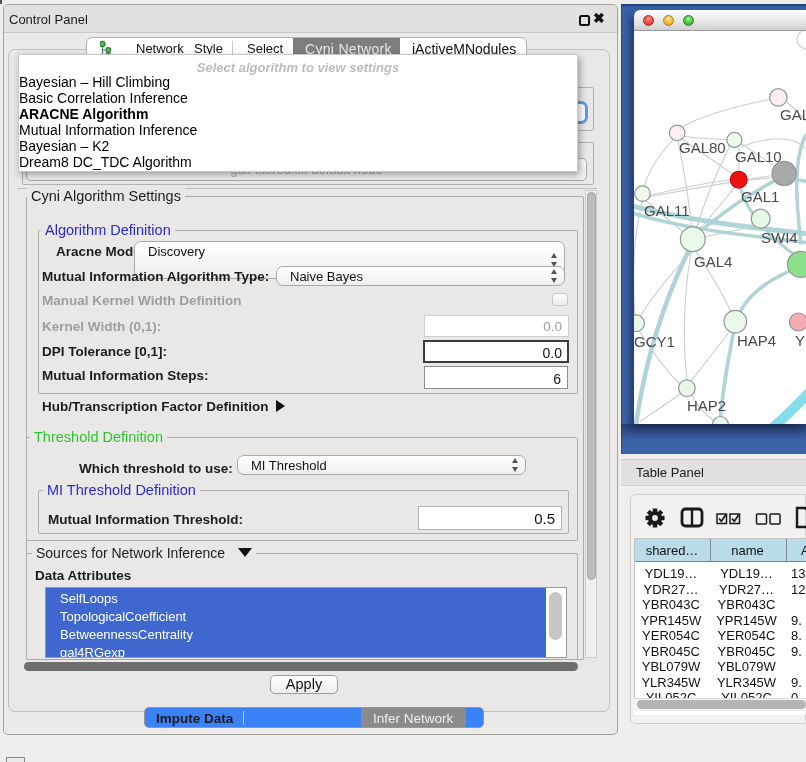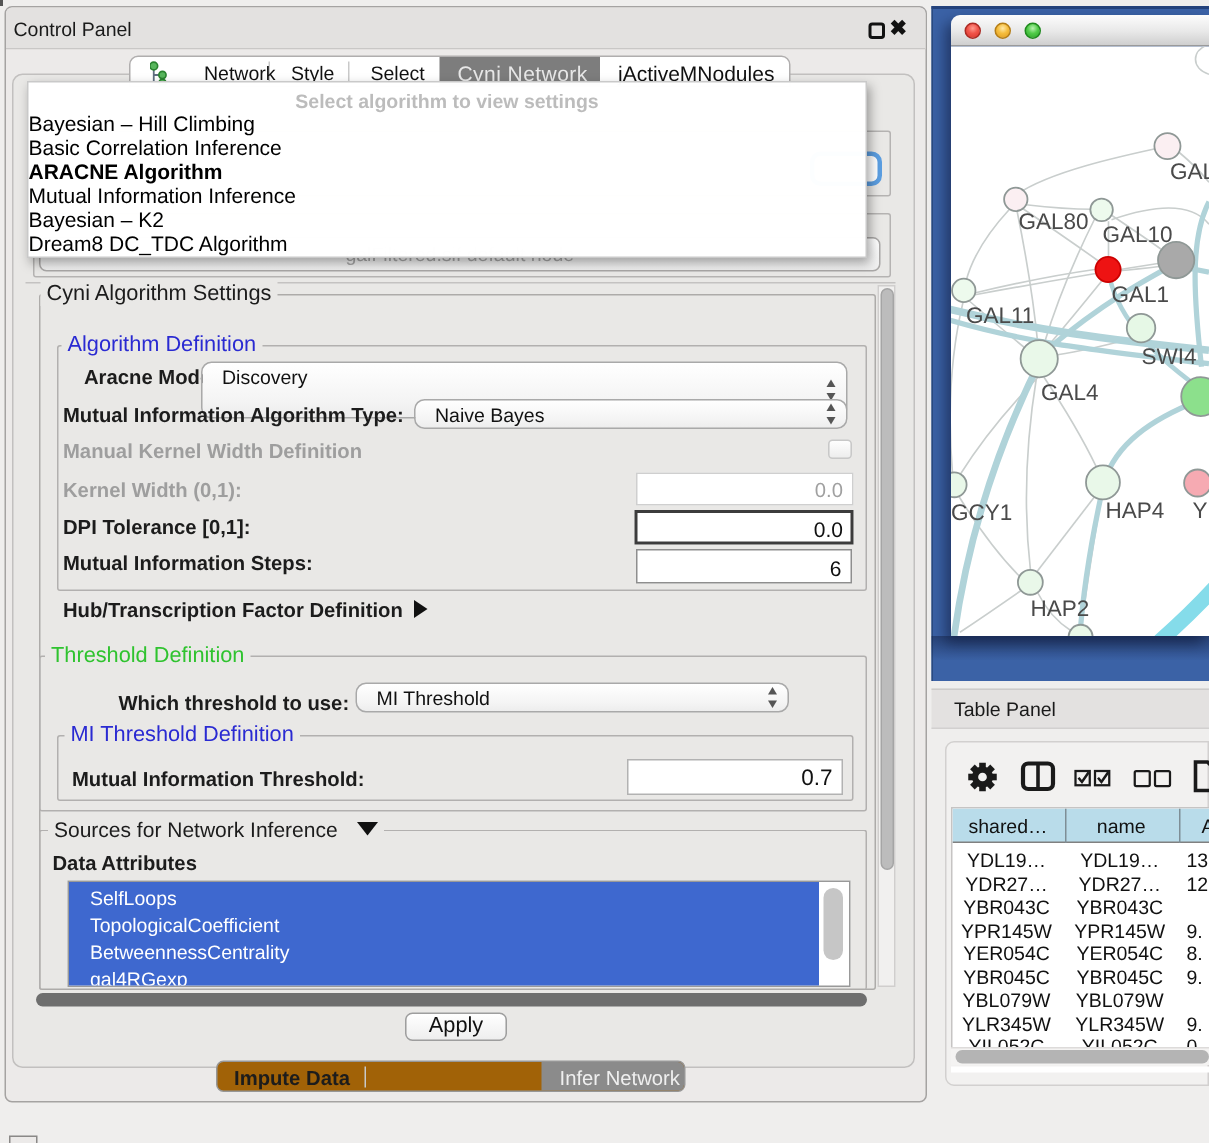--- a/index.html
+++ b/index.html
@@ -102,21 +102,21 @@
 <div class="lbl" style="position:absolute;left:79px;top:461px;">Which threshold to use:</div>
 <div class="combo" style="left:237px;top:455px;width:289px;height:20px;">
   <span class="ctext" style="top:2px;">MI Threshold</span>
     <span class="spin"></span>
 </div>
 
 <div class="group" style="left:38px;top:490px;width:531px;height:44px;">
   <div class="gtitle" style="color:#2a2ad2;left:4px;">MI Threshold Definition</div>
 </div>
 <div class="lbl" style="position:absolute;left:48px;top:512px;">Mutual Information Threshold:</div>
-<div class="tfield" style="left:418px;top:506px;width:144px;height:24px;border:1px solid #b2b2b2;font-size:15px;padding:3px 6px 0 0;">0.7</div>
+<div class="tfield" style="left:418px;top:506px;width:144px;height:24px;border:1px solid #b2b2b2;font-size:15px;padding:3px 6px 0 0;">0.5</div>
 
 <div class="group" style="left:26px;top:553px;width:552px;height:107px;border-bottom:none;">
   <div class="gtitle" style="color:#1c1c1c;left:5px;font-size:14px;">Sources for Network Inference <span style="display:inline-block;width:0;height:0;border-left:7px solid transparent;border-right:7px solid transparent;border-top:9px solid #111;vertical-align:1px;margin-left:9px;"></span></div>
 </div>
 <div class="lbl" style="position:absolute;left:35px;top:568px;">Data Attributes</div>
 
 <div class="abs" style="left:45px;top:587px;width:522px;height:71px;background:#fff;border:1px solid #999;box-sizing:border-box;overflow:hidden;">
   <div class="abs" style="left:0;top:0;width:500px;height:80px;background:#3e68cf;"></div>
   <div class="abs" style="left:14px;top:3px;font-size:13px;color:#fff;">SelfLoops</div>
   <div class="abs" style="left:14px;top:21px;font-size:13px;color:#fff;">TopologicalCoefficient</div>
@@ -125,30 +125,30 @@
   <div class="abs" style="left:503px;top:4px;width:13px;height:48px;background:#c6c6c6;border-radius:7px;"></div>
 </div>
 
 <div class="abs" style="left:585px;top:190px;width:12px;height:468px;background:#f1f0ef;border:1px solid #d0cecd;box-sizing:border-box;"></div>
 <div class="abs" style="left:586.5px;top:192px;width:9px;height:388px;background:#bcbcbc;border:1px solid #a5a5a5;border-radius:5px;box-sizing:border-box;"></div>
 
 <div class="abs" style="left:24px;top:662px;width:554px;height:9px;background:#6e6e6e;border-radius:5px;"></div>
 
 <div class="abs" style="left:270px;top:675px;width:68px;height:19px;background:linear-gradient(#ffffff,#eeeeee);border:1px solid #9e9e9e;border-radius:5px;box-sizing:border-box;text-align:center;font-size:14.5px;color:#111;padding-top:0px;">Apply</div>
 
-<div class="abs" style="left:144px;top:707px;width:313px;height:21px;background:#a16207;border:1px solid #979797;border-radius:5px;box-sizing:border-box;overflow:hidden;">
+<div class="abs" style="left:144px;top:707px;width:340px;height:21px;background:#3b82f6;border:1px solid #979797;border-radius:5px;box-sizing:border-box;overflow:hidden;">
   <div class="abs" style="left:216px;top:0;width:105px;height:21px;background:#8b8b8b;"></div>
   <div class="abs" style="left:98px;top:3px;width:1px;height:14px;background:#c9c9c9;"></div>
   <div class="abs" style="left:11px;top:3px;font-size:13.5px;font-weight:bold;color:#1c1c1c;">Impute Data</div>
   <div class="abs" style="left:107px;top:19px;font-size:13.5px;font-weight:bold;color:#1c1c1c;">Discretize Data</div>
   <div class="abs" style="left:228px;top:3px;font-size:13.5px;color:#efefef;">Infer Network</div>
 </div>
 
 <div class="abs" id="popup" style="left:18px;top:54px;width:560px;height:118px;background:rgba(255,255,255,0.985);border:1px solid #c9c9c9;box-sizing:border-box;box-shadow:2px 3px 7px rgba(0,0,0,0.35);">
-  <div class="abs" style="left:0;top:5px;width:100%;text-align:center;font-size:13px;font-weight:bold;color:#bcbcbc;">Select algorithm to view settings</div>
+  <div class="abs" style="left:0;top:5px;width:100%;text-align:center;font-size:13px;font-weight:bold;color:#bcbcbc;font-style:italic;">Select algorithm to view settings</div>
   <div class="abs" style="left:0px;top:19px;font-size:14px;color:#000;">Bayesian – Hill Climbing</div>
   <div class="abs" style="left:0px;top:35px;font-size:14px;color:#000;">Basic Correlation Inference</div>
   <div class="abs" style="left:0px;top:51px;font-size:14px;font-weight:bold;color:#000;">ARACNE Algorithm</div>
   <div class="abs" style="left:0px;top:67px;font-size:14px;color:#000;">Mutual Information Inference</div>
   <div class="abs" style="left:0px;top:83px;font-size:14px;color:#000;">Bayesian – K2</div>
   <div class="abs" style="left:0px;top:99px;font-size:14px;color:#000;">Dream8 DC_TDC Algorithm</div>
 </div>
 
 <div class="abs" id="netarea" style="left:621px;top:4px;width:185px;height:450px;background:#3b62a6;border-top:2px solid #24427c;border-left:1px solid #2a4a80;box-sizing:border-box;"></div>
 <div class="abs" style="left:621px;top:424px;width:185px;height:22px;background:linear-gradient(rgba(15,25,55,0.42), rgba(15,25,55,0) 75%);"></div>

